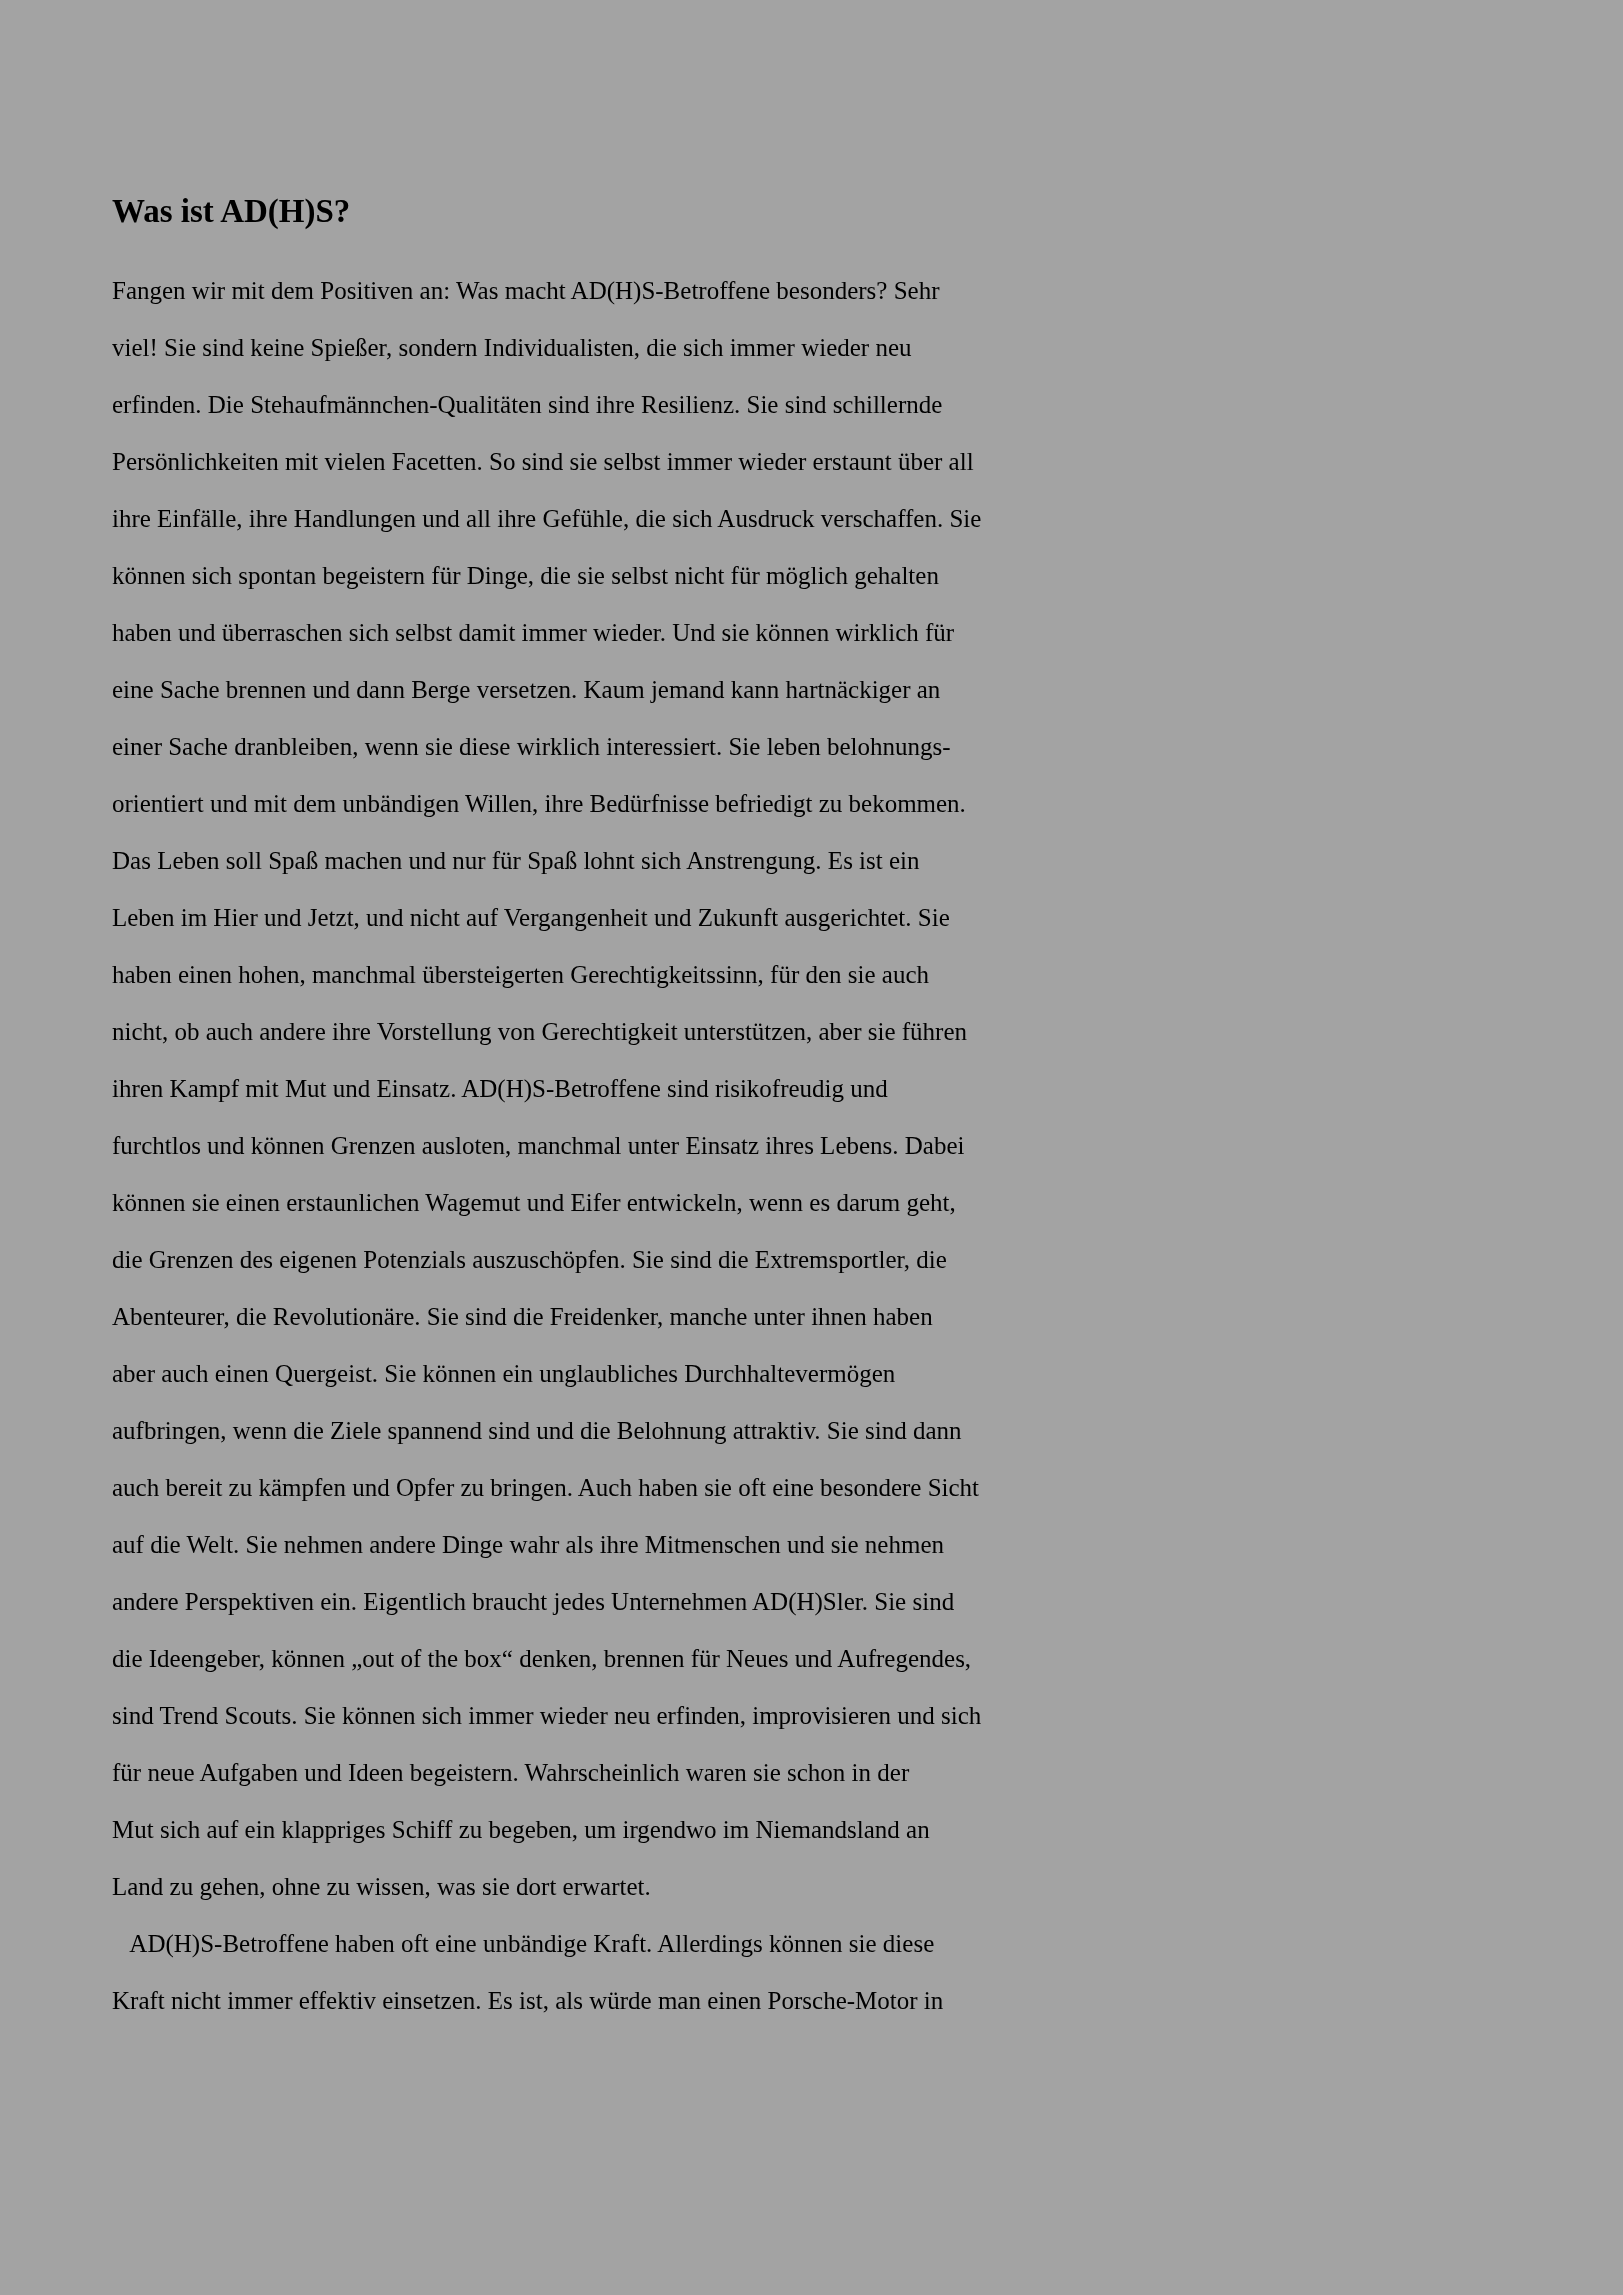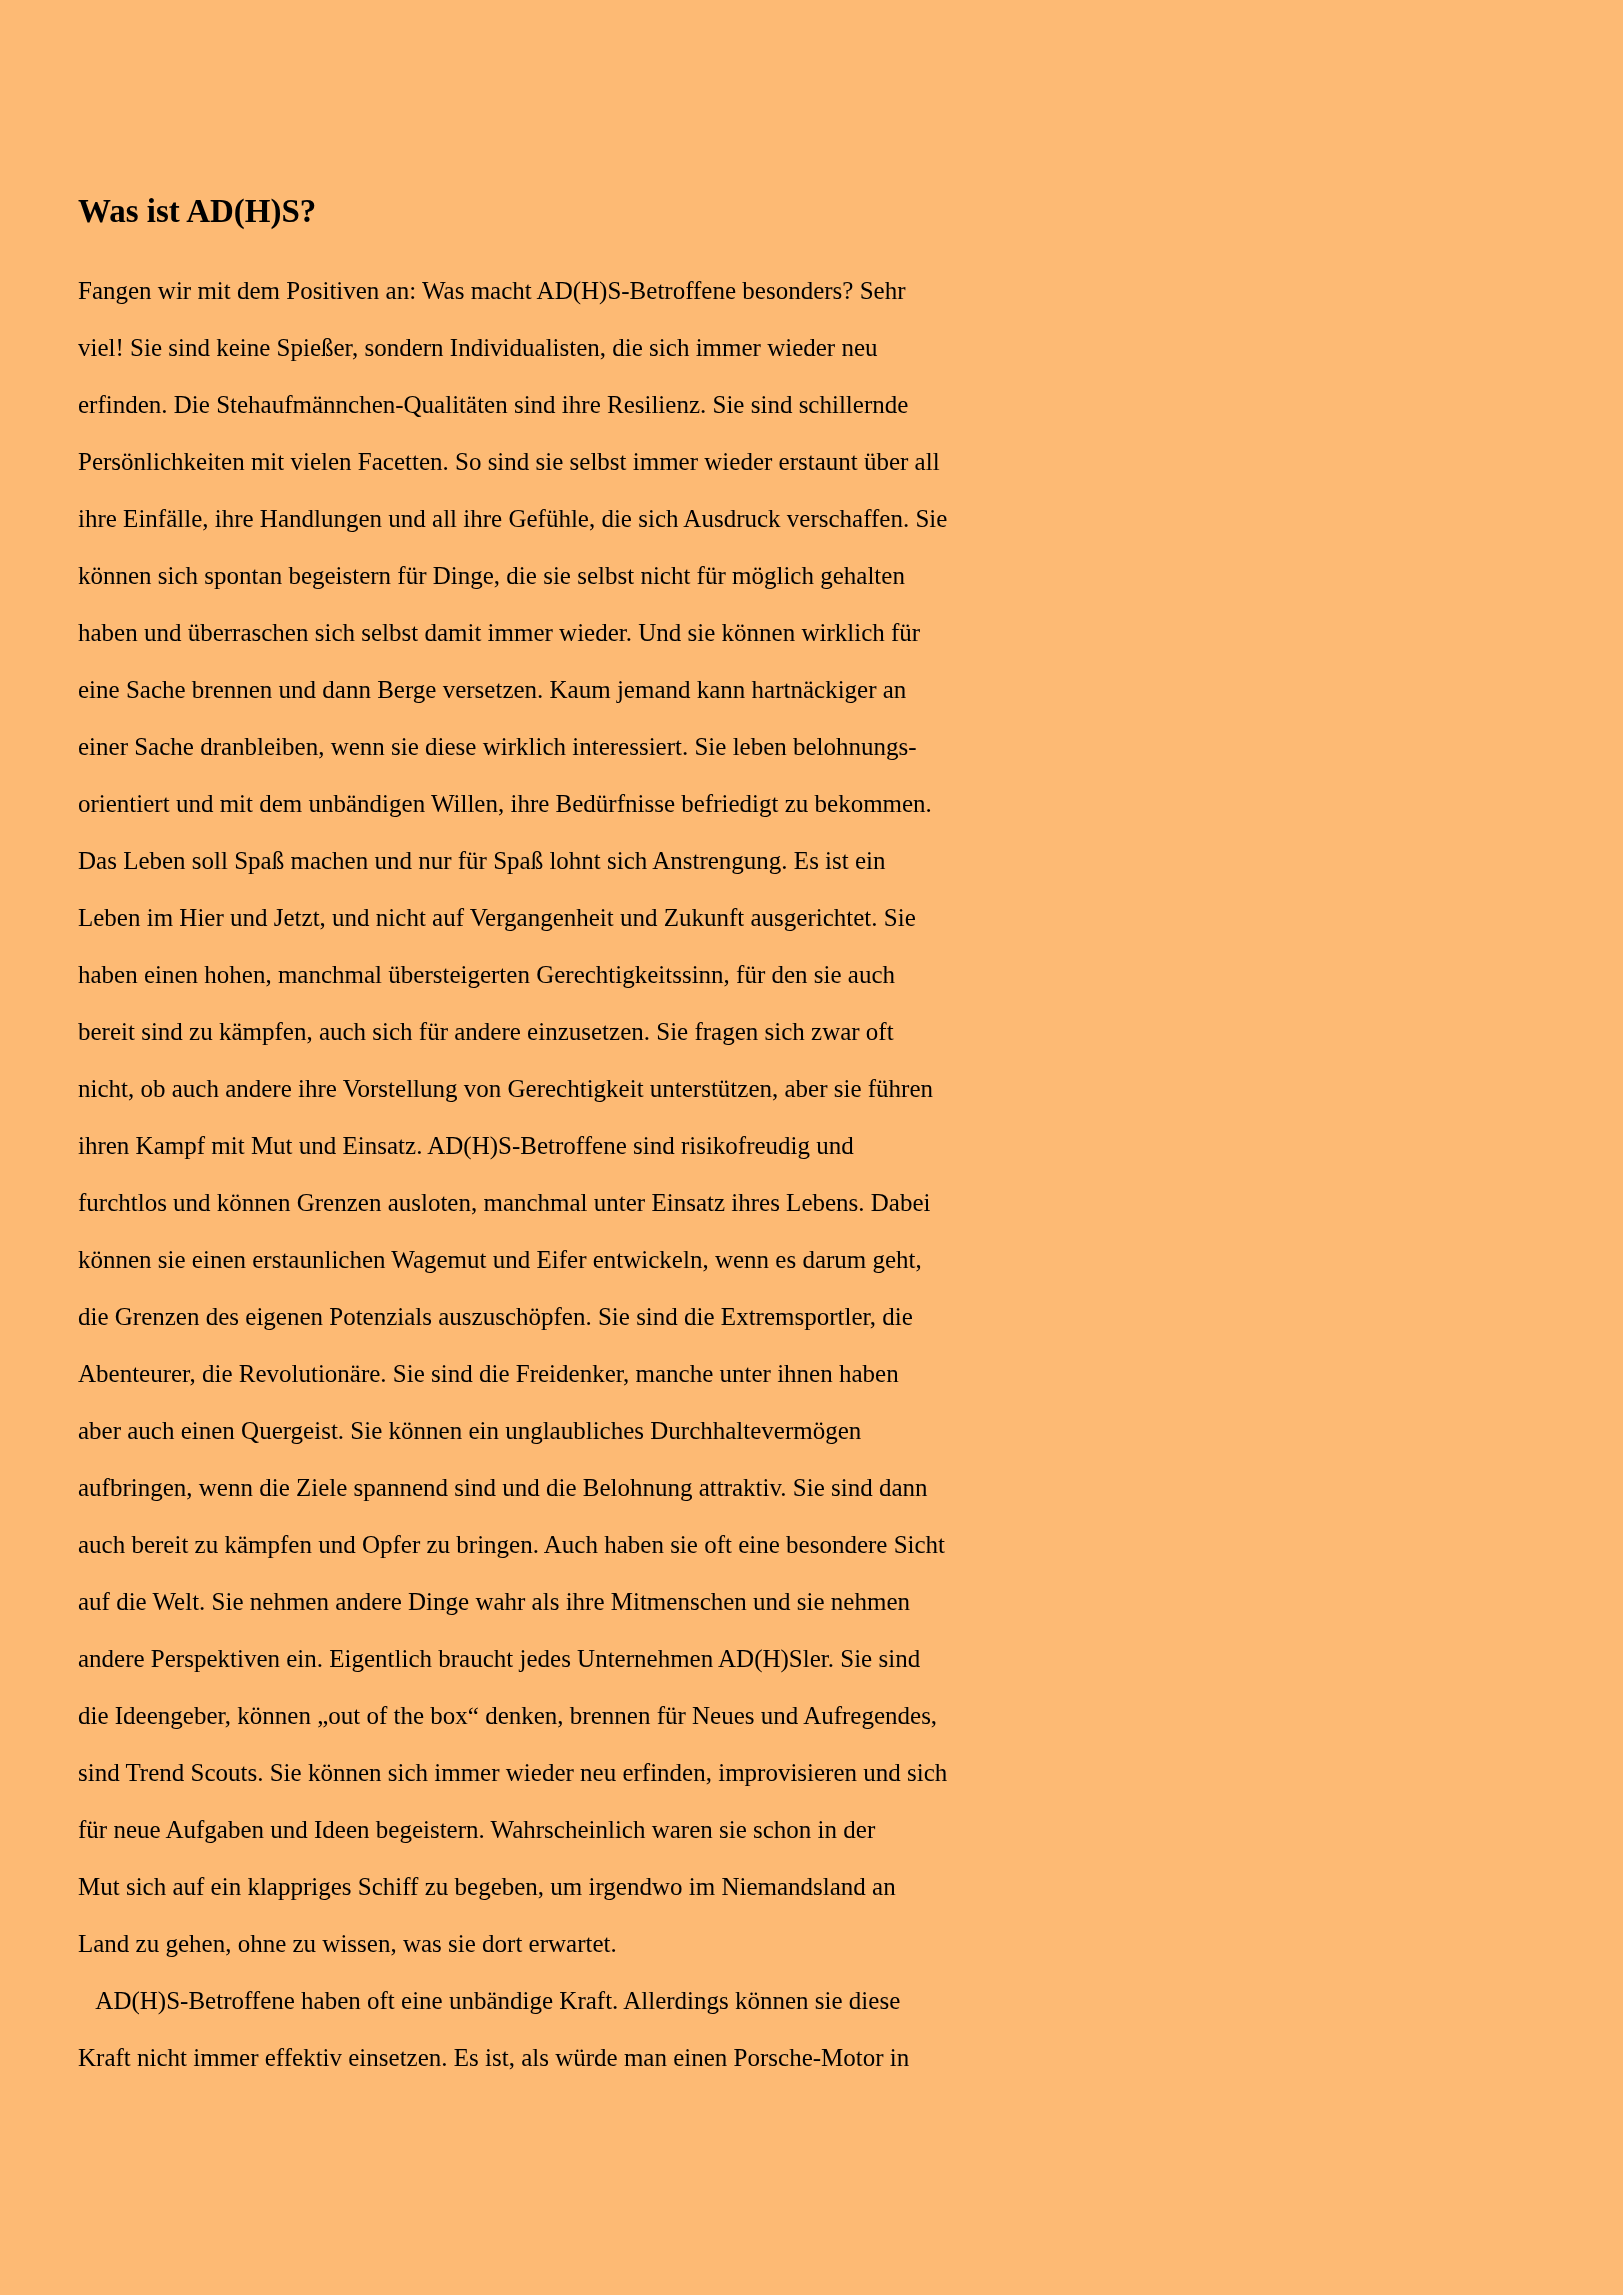--- a/index.html
+++ b/index.html
@@ -4,23 +4,23 @@
 <style>
   html, body {
     margin: 0;
     padding: 0;
     background: #ffffff;
   }
   .page {
     position: relative;
     width: 1623px;
     height: 2295px;
-    background: #fdba74;
+    background: #a3a3a3;
     box-sizing: border-box;
-    padding: 183px 193px 0 78px;
+    padding: 183px 193px 0 112px;
     overflow: hidden;
     color: #000000;
     font-family: "Liberation Serif", "DejaVu Serif", serif;
   }
   .doc-title {
     margin: 0;
     font-size: 33px;
     font-weight: bold;
     line-height: 57px;
     color: #000000;
@@ -49,21 +49,20 @@
       <div class="doc-line">Persönlichkeiten mit vielen Facetten. So sind sie selbst immer wieder erstaunt über all</div>
       <div class="doc-line">ihre Einfälle, ihre Handlungen und all ihre Gefühle, die sich Ausdruck verschaffen. Sie</div>
       <div class="doc-line">können sich spontan begeistern für Dinge, die sie selbst nicht für möglich gehalten</div>
       <div class="doc-line">haben und überraschen sich selbst damit immer wieder. Und sie können wirklich für</div>
       <div class="doc-line">eine Sache brennen und dann Berge versetzen. Kaum jemand kann hartnäckiger an</div>
       <div class="doc-line">einer Sache dranbleiben, wenn sie diese wirklich interessiert. Sie leben belohnungs-</div>
       <div class="doc-line">orientiert und mit dem unbändigen Willen, ihre Bedürfnisse befriedigt zu bekommen.</div>
       <div class="doc-line">Das Leben soll Spaß machen und nur für Spaß lohnt sich Anstrengung. Es ist ein</div>
       <div class="doc-line">Leben im Hier und Jetzt, und nicht auf Vergangenheit und Zukunft ausgerichtet. Sie</div>
       <div class="doc-line">haben einen hohen, manchmal übersteigerten Gerechtigkeitssinn, für den sie auch</div>
-      <div class="doc-line">bereit sind zu kämpfen, auch sich für andere einzusetzen. Sie fragen sich zwar oft</div>
       <div class="doc-line">nicht, ob auch andere ihre Vorstellung von Gerechtigkeit unterstützen, aber sie führen</div>
       <div class="doc-line">ihren Kampf mit Mut und Einsatz. AD(H)S-Betroffene sind risikofreudig und</div>
       <div class="doc-line">furchtlos und können Grenzen ausloten, manchmal unter Einsatz ihres Lebens. Dabei</div>
       <div class="doc-line">können sie einen erstaunlichen Wagemut und Eifer entwickeln, wenn es darum geht,</div>
       <div class="doc-line">die Grenzen des eigenen Potenzials auszuschöpfen. Sie sind die Extremsportler, die</div>
       <div class="doc-line">Abenteurer, die Revolutionäre. Sie sind die Freidenker, manche unter ihnen haben</div>
       <div class="doc-line">aber auch einen Quergeist. Sie können ein unglaubliches Durchhaltevermögen</div>
       <div class="doc-line">aufbringen, wenn die Ziele spannend sind und die Belohnung attraktiv. Sie sind dann</div>
       <div class="doc-line">auch bereit zu kämpfen und Opfer zu bringen. Auch haben sie oft eine besondere Sicht</div>
       <div class="doc-line">auf die Welt. Sie nehmen andere Dinge wahr als ihre Mitmenschen und sie nehmen</div>

